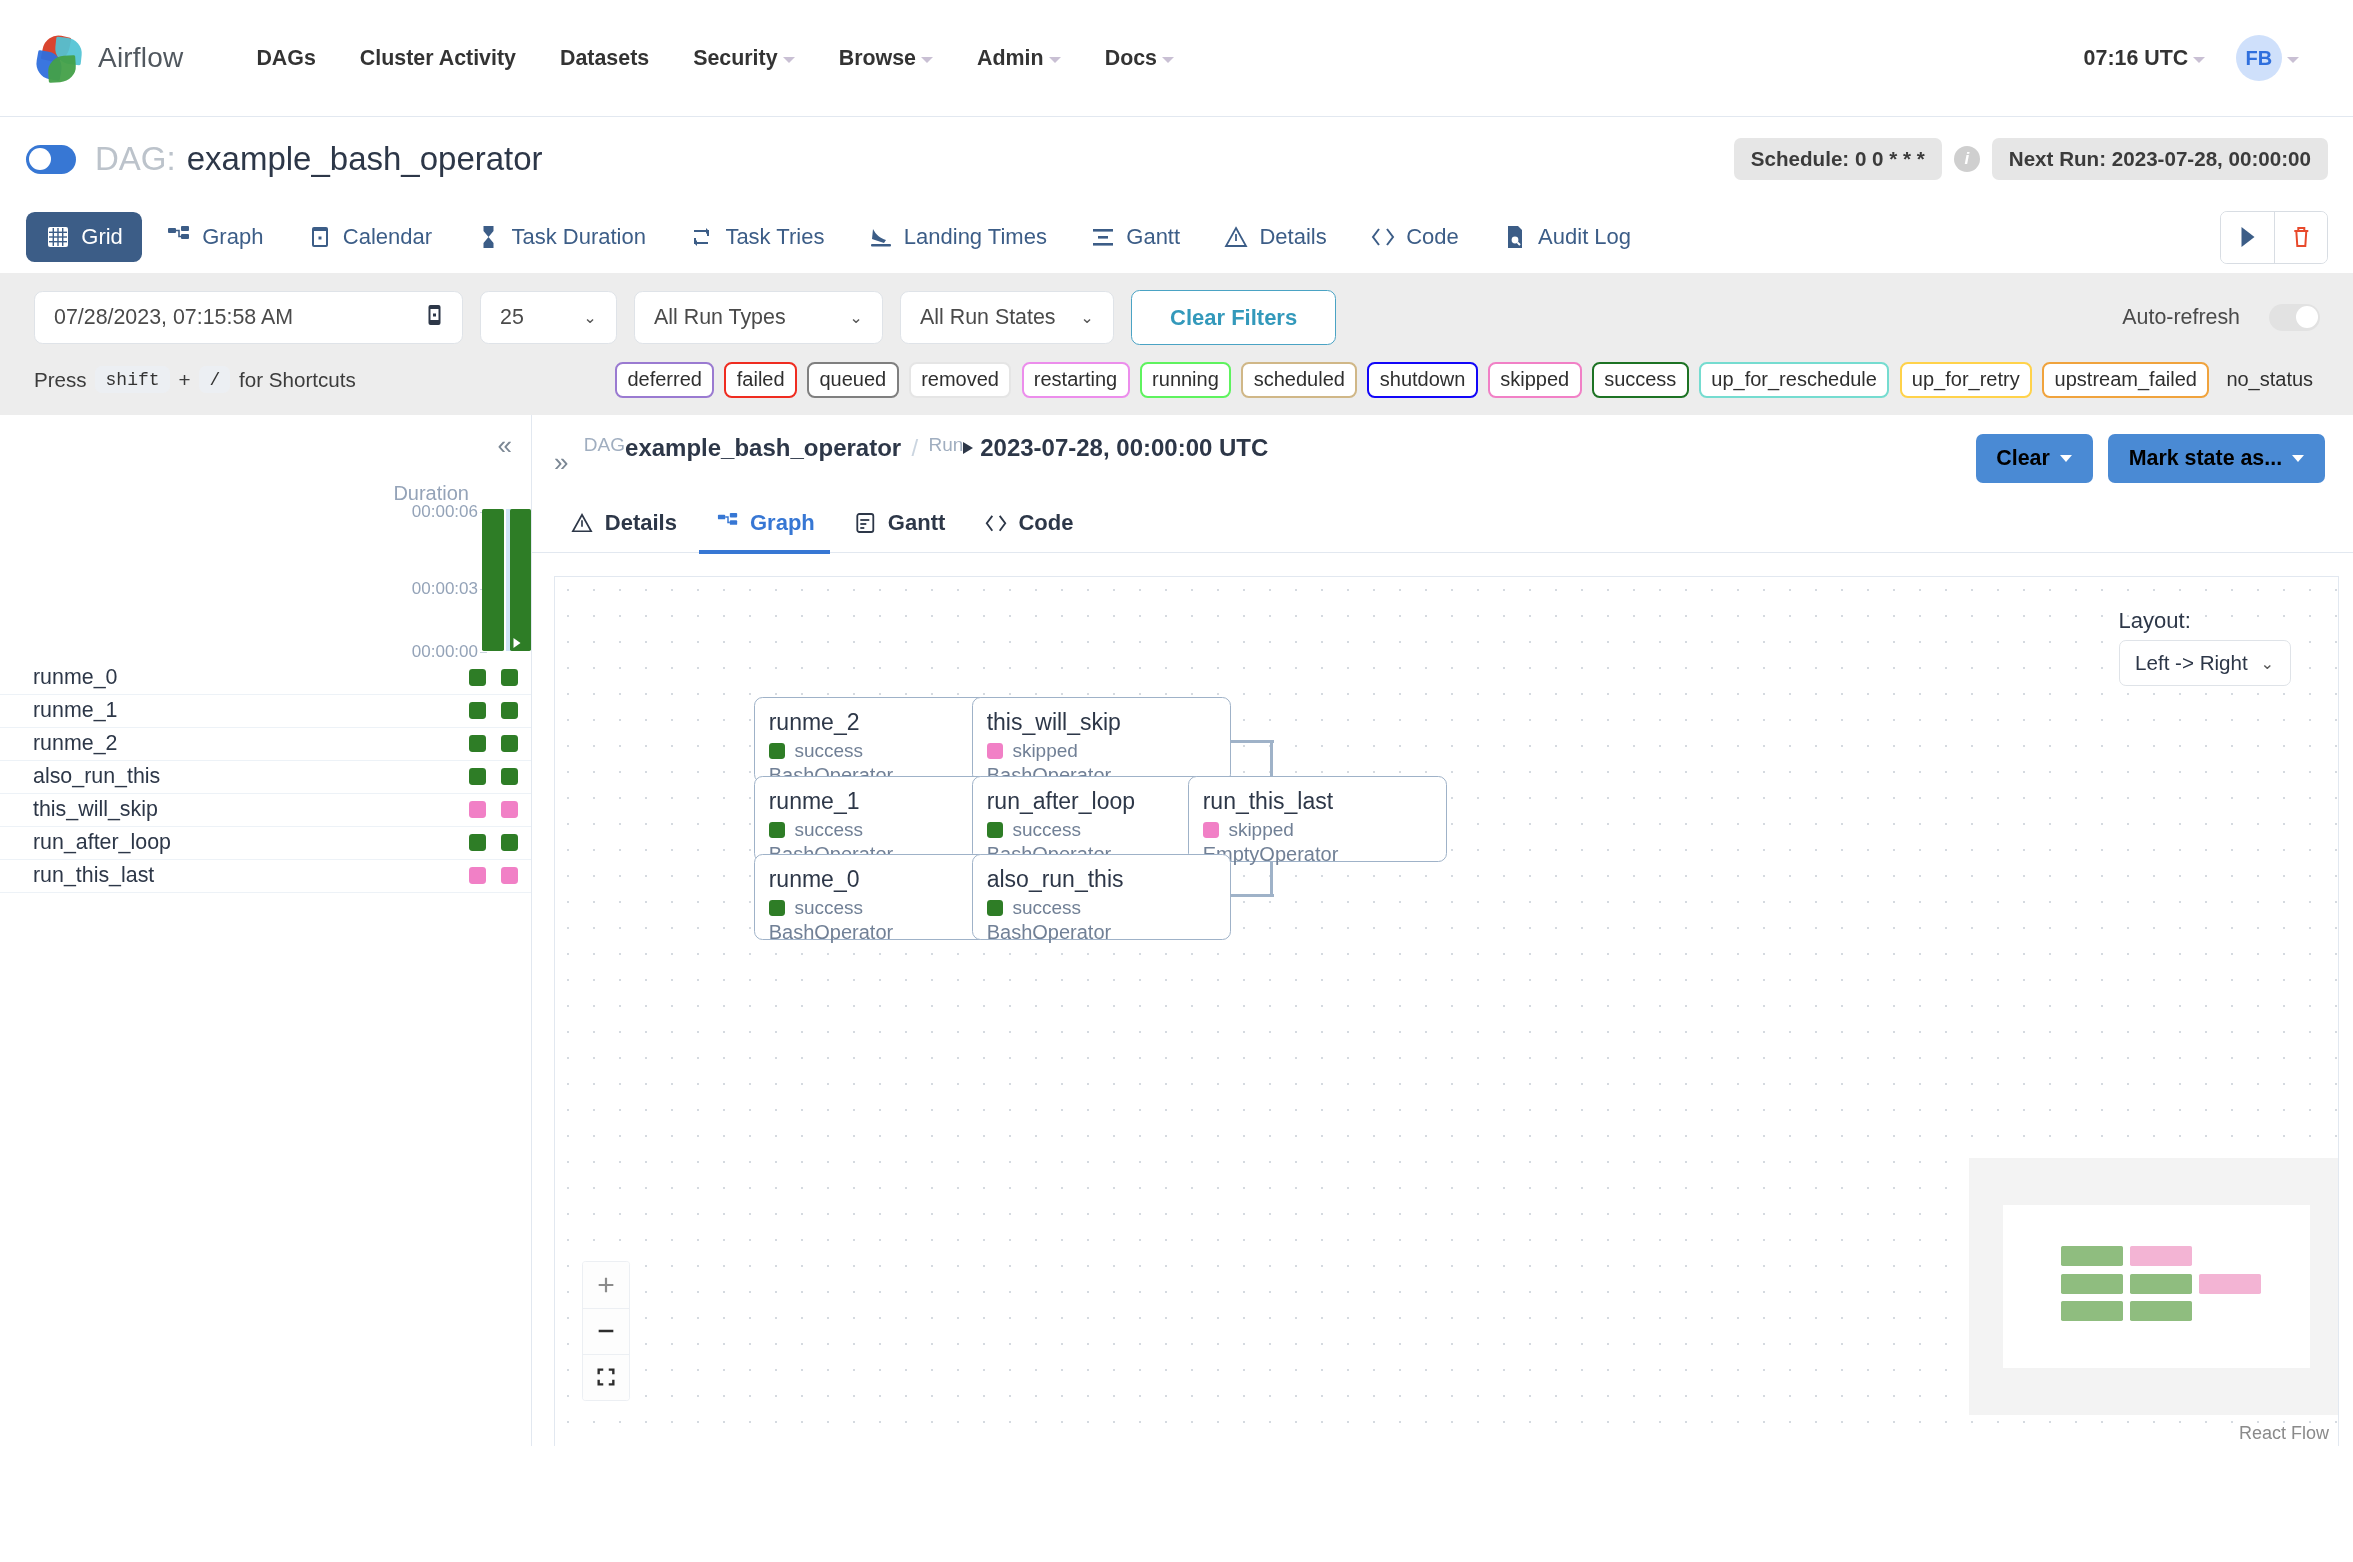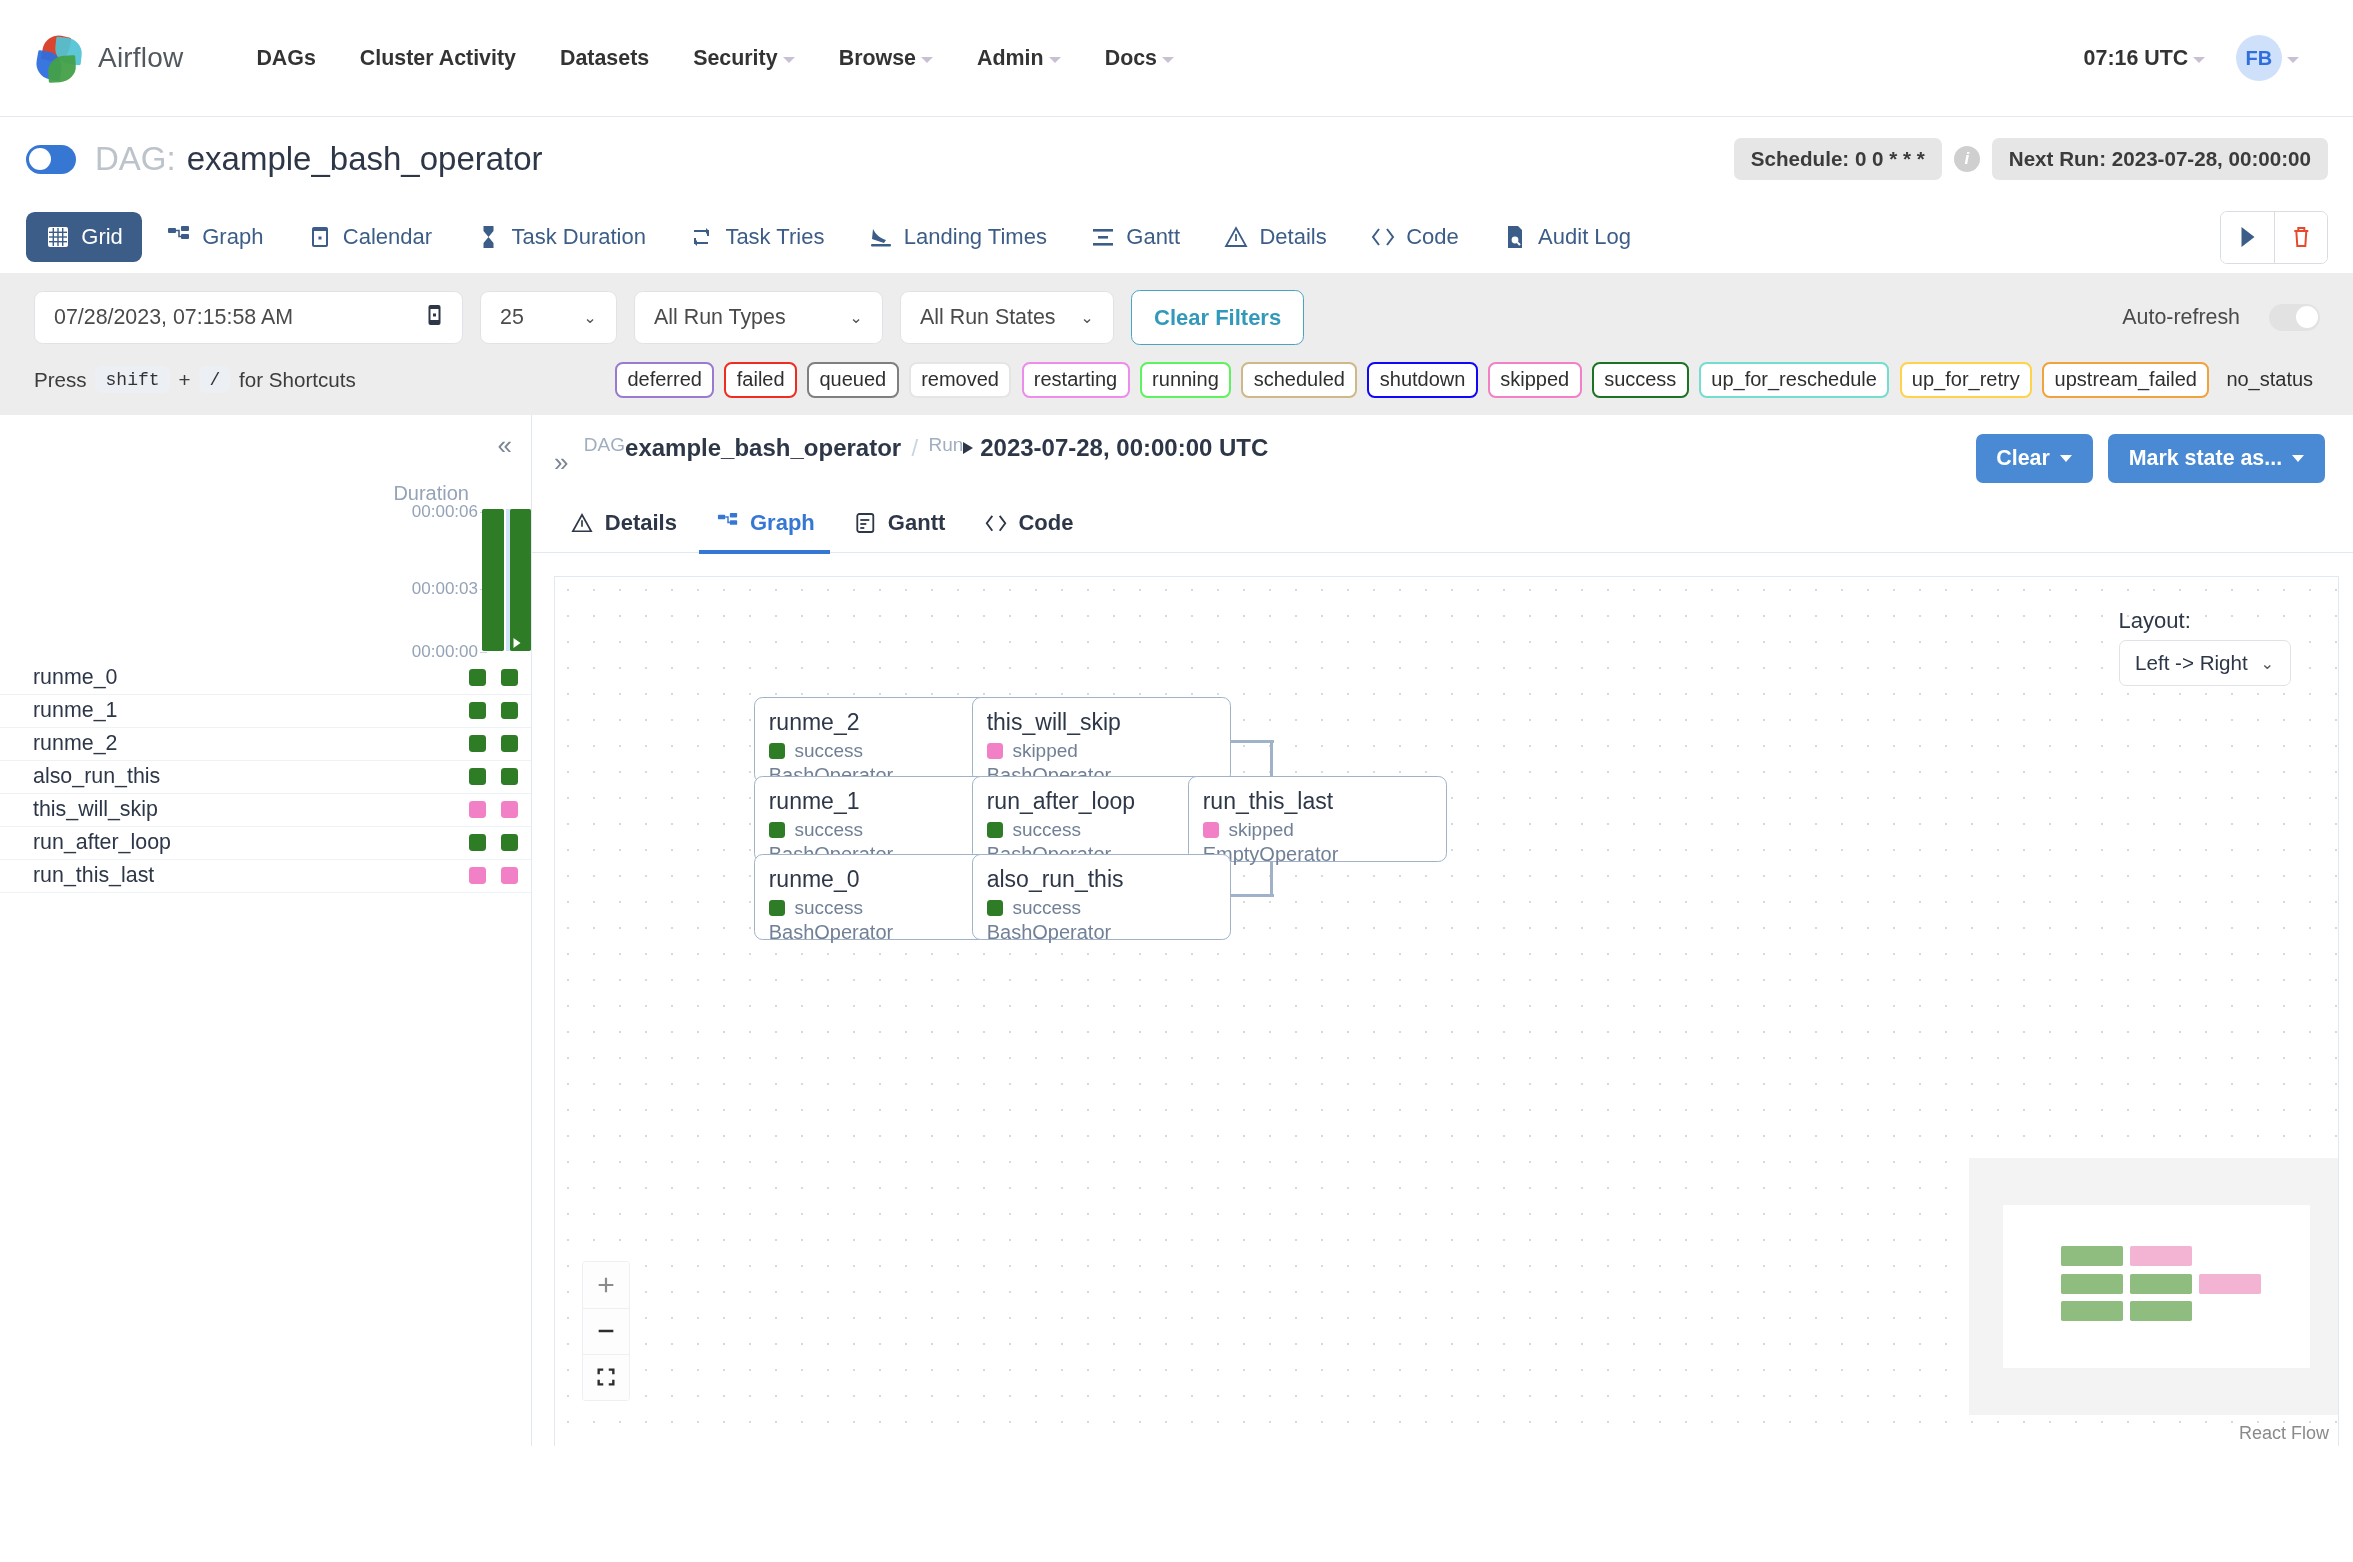--- a/index.html
+++ b/index.html
@@ -85,21 +85,21 @@
     background: #ededed; padding: 17px 34px; display: flex; align-items: center; gap: 17px;
   }
   .fctl {
     background: #fff; border: 0.9px solid #dfe3e8; border-radius: 8.6px;
     height: 53px; display: flex; align-items: center; padding: 0 19px;
     font-size: 21.4px; color: #4a4a4a; gap: 12px; cursor: pointer; white-space: nowrap;
   }
   .fcaret { font-size: 16.3px; color: #5a5a5a; }
   .clearbtn {
     background: #fff; border: 1.7px solid #4aa3c4; border-radius: 8.6px; height: 55px;
-    display: flex; align-items: center; padding: 0 22px; font-size: 22px;
+    display: flex; align-items: center; padding: 0 38px; font-size: 22px;
     font-weight: bold; color: #3399bb; cursor: pointer;
   }
   .refresh { margin-left: auto; display: flex; align-items: center; gap: 29px; }
   .refresh .lbl { font-size: 21.4px; color: #4a4a4a; }
   .switch { width: 51px; height: 27.4px; background: #e2e2e2; border-radius: 13.7px; position: relative; cursor: pointer; }
   .switch::after { content:""; position:absolute; width:22px; height:22px; border-radius:50%; background:#fff; top:2.6px; left:26.6px; }
 
   
   .legendrow { background:#ededed; display:flex; align-items:center; padding: 0 34px 17px 34px; }
   .shortcut { font-size: 20.6px; color: #3c3c3c; display: flex; align-items: center; gap: 8.6px; }
@@ -146,21 +146,21 @@
   .crumbbar { display: flex; align-items: flex-start; padding: 19px 29px 0 22px; }
   .expand { font-size: 26px; color: #7b8794; margin-right: 15.4px; margin-top: 13.7px; cursor: pointer; }
   .crumbs { display: flex; gap: 0; }
   .cgroup { display: flex; flex-direction: row; }
   .clabel { font-size: 19px; color: #a0aec0; }
   .cvalue { font-size: 24px; font-weight: bold; color: #2d3748; display:flex; align-items:center; gap:6.9px; }
   .slash { font-size: 24px; color: #cbd5e0; margin: 0 10.3px; align-self: flex-end; padding-bottom: 1.7px; }
   .runarrow { width:0;height:0;border-left:10.3px solid #2d3748;border-top:6.9px solid transparent;border-bottom:6.9px solid transparent; }
   .crumbright { margin-left: auto; display: flex; gap: 15.4px; }
   .bluebtn {
-    background: #4a8ad4; color: #ffffff; border: none; border-radius: 6.9px;
+    background: #4a8ad4; color: #000000; border: none; border-radius: 6.9px;
     padding: 12px 20.6px; font-size: 21.4px; font-weight: bold; cursor: pointer;
     display: flex; align-items: center; gap: 10.3px;
   }
   .wcaret { width:0;height:0;border-left:6.9px solid transparent;border-right:6.9px solid transparent;border-top:7.7px solid #fff; }
 
   .subtabs { display: flex; gap: 6.9px; padding: 0 22px; margin-top: 15.4px; border-bottom: 1.7px solid #e2e8f0; }
   .stab {
     display: flex; align-items: center; gap: 9.4px; padding: 12px 15.4px 13.7px 15.4px;
     font-size: 22px; font-weight: bold; color: #2d3748; cursor: pointer;
     border-bottom: 4.3px solid transparent; margin-bottom: -1.7px;

